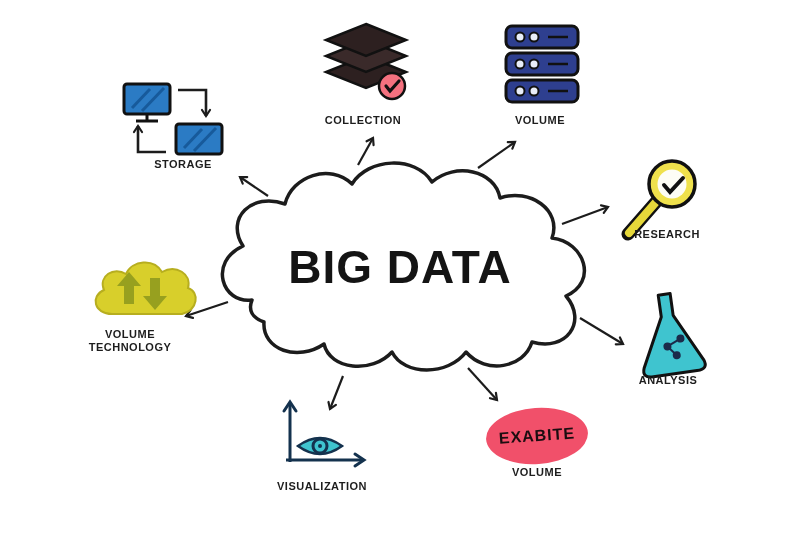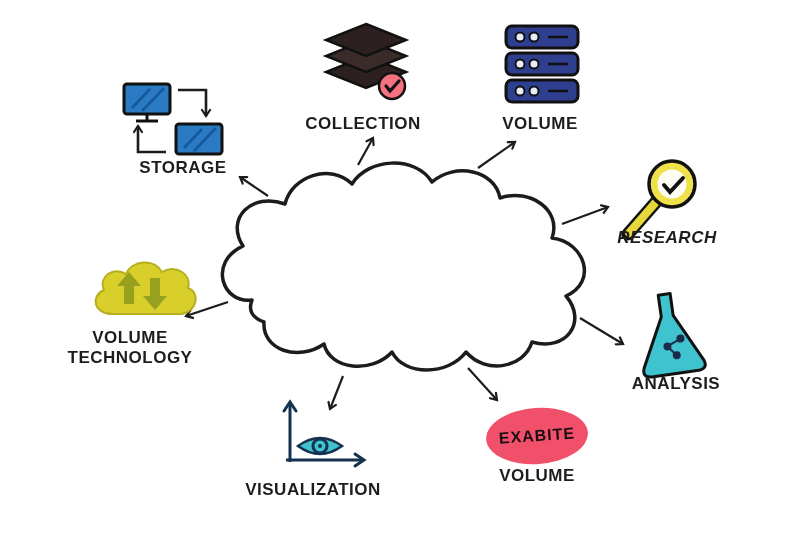--- a/index.html
+++ b/index.html
@@ -1,20 +1,20 @@
 <!DOCTYPE html>
 <html><head>
 <meta charset="utf-8">
 <style>
   html,body{margin:0;padding:0;background:#fff;}
   .stage{position:relative;width:812px;height:542px;background:#ffffff;overflow:hidden;
          font-family:"Liberation Sans",sans-serif;}
   .wires{position:absolute;left:0;top:0;z-index:1;}
   .icon{position:absolute;z-index:2;}
-  .label{position:absolute;transform:translateX(-50%);font-weight:bold;font-size:17px;
+  .label{position:absolute;transform:translateX(-50%);font-weight:bold;font-size:11px;
          letter-spacing:.5px;color:#1d1d1d;text-align:center;white-space:nowrap;z-index:2;}
   .label.wrap{white-space:normal;width:128px;line-height:1.2;}
   .title{position:absolute;transform:translateX(-50%);font-weight:bold;font-size:46px;
          letter-spacing:1px;color:#141414;z-index:3;}
   .oval{position:absolute;width:102px;height:56px;background:#f1506a;border-radius:50%;
         transform:rotate(-4deg);display:flex;align-items:center;justify-content:center;z-index:2;}
   .oval span{font-weight:bold;font-size:16px;letter-spacing:1px;color:#1b0d10;}
 </style>
 </head>
 <body>
@@ -46,20 +46,21 @@
     <line x1="268" y1="196" x2="240" y2="177" stroke="#1c1c1c" stroke-width="2.2" marker-end="url(#ah)"></line>
     <line x1="358" y1="165" x2="373" y2="138" stroke="#1c1c1c" stroke-width="2.2" marker-end="url(#ah)"></line>
     <line x1="478" y1="168" x2="515" y2="142" stroke="#1c1c1c" stroke-width="2.2" marker-end="url(#ah)"></line>
     <line x1="562" y1="224" x2="608" y2="207" stroke="#1c1c1c" stroke-width="2.2" marker-end="url(#ah)"></line>
     <line x1="228" y1="302" x2="186" y2="316" stroke="#1c1c1c" stroke-width="2.2" marker-end="url(#ah)"></line>
     <line x1="580" y1="318" x2="623" y2="344" stroke="#1c1c1c" stroke-width="2.2" marker-end="url(#ah)"></line>
     <line x1="343" y1="376" x2="330" y2="409" stroke="#1c1c1c" stroke-width="2.2" marker-end="url(#ah)"></line>
     <line x1="468" y1="368" x2="497" y2="400" stroke="#1c1c1c" stroke-width="2.2" marker-end="url(#ah)"></line>
   </svg>
 
+  <div class="title" style="left:400px;top:240px;">BIG DATA</div>
 
   <svg class="icon" style="left:118px;top:80px;" width="112" height="84" viewBox="0 0 112 84">
     <rect x="6" y="4" width="46" height="30" rx="3" fill="#2b7bc4" stroke="#111" stroke-width="3"></rect>
     <line x1="14" y1="28" x2="32" y2="9" stroke="#175a9b" stroke-width="3"></line>
     <line x1="24" y1="31" x2="46" y2="8" stroke="#175a9b" stroke-width="3"></line>
     <line x1="29" y1="34" x2="29" y2="40" stroke="#111" stroke-width="3"></line>
     <line x1="18" y1="41" x2="40" y2="41" stroke="#111" stroke-width="3"></line>
     <rect x="58" y="44" width="46" height="30" rx="3" fill="#2b7bc4" stroke="#111" stroke-width="3"></rect>
     <line x1="66" y1="68" x2="84" y2="49" stroke="#175a9b" stroke-width="3"></line>
     <line x1="76" y1="71" x2="98" y2="48" stroke="#175a9b" stroke-width="3"></line>
@@ -93,51 +94,51 @@
   </svg>
   <div class="label" style="left:540px;top:114px;">VOLUME</div>
 
   <svg class="icon" style="left:614px;top:146px;" width="95" height="95" viewBox="0 0 95 95">
     <line x1="14" y1="88" x2="42" y2="56" stroke="#111" stroke-width="13" stroke-linecap="round"></line>
     <line x1="15" y1="87" x2="42" y2="56" stroke="#e6d83a" stroke-width="8" stroke-linecap="round"></line>
     <circle cx="58" cy="38" r="23" fill="#efe14c" stroke="#111" stroke-width="3.5"></circle>
     <circle cx="58" cy="38" r="14.5" fill="#fdfdf5"></circle>
     <path d="M50 39 l6 7 l13 -14" fill="none" stroke="#111" stroke-width="4" stroke-linecap="round"></path>
   </svg>
-  <div class="label" style="left:667px;top:228px;font-style:italic;">RESEARCH</div>
+  <div class="label" style="left:667px;top:228px;">RESEARCH</div>
 
   <svg class="icon" style="left:84px;top:250px;" width="120" height="80" viewBox="0 0 120 80">
     <path d="M28 64 C10 64, 6 46, 20 40 C14 26, 30 16, 42 24 C48 10, 70 8, 78 22
              C92 14, 108 24, 104 38 C116 42, 114 60, 98 64 Z" fill="#d8cf2b" stroke="#b7ae1f" stroke-width="2"></path>
     <polygon points="40,54 40,36 33,36 45,22 57,36 50,36 50,54" fill="#97a01f"></polygon>
     <polygon points="66,28 76,28 76,46 83,46 71,60 59,46 66,46" fill="#97a01f"></polygon>
   </svg>
   <div class="label wrap" style="left:130px;top:328px;">VOLUME TECHNOLOGY</div>
 
   <svg class="icon" style="left:622px;top:286px;" width="95" height="95" viewBox="0 0 95 95">
     <g transform="rotate(-8 48 50)">
       <path d="M42 8 L54 8 L54 30 L78 78 Q82 88 70 88 L26 88 Q14 88 18 78 L42 30 Z" fill="#3fc4cf" stroke="#111" stroke-width="3" stroke-linejoin="round"></path>
       <line x1="44" y1="60" x2="58" y2="54" stroke="#1b2b4a" stroke-width="2"></line>
       <line x1="44" y1="60" x2="52" y2="70" stroke="#1b2b4a" stroke-width="2"></line>
       <circle cx="44" cy="60" r="4" fill="#1b2b4a"></circle>
       <circle cx="58" cy="54" r="4" fill="#1b2b4a"></circle>
       <circle cx="52" cy="70" r="4" fill="#1b2b4a"></circle>
     </g>
   </svg>
-  <div class="label" style="left:668px;top:374px;margin-left:8px;">ANALYSIS</div>
+  <div class="label" style="left:668px;top:374px;">ANALYSIS</div>
 
   <svg class="icon" style="left:266px;top:394px;" width="110" height="85" viewBox="0 0 110 85">
     <line x1="24" y1="68" x2="24" y2="10" stroke="#14324e" stroke-width="3"></line>
     <path d="M18 17 L24 8 L30 17" fill="none" stroke="#14324e" stroke-width="3" stroke-linecap="round"></path>
     <line x1="20" y1="66" x2="96" y2="66" stroke="#14324e" stroke-width="3"></line>
     <path d="M89 60 L98 66 L89 72" fill="none" stroke="#14324e" stroke-width="3" stroke-linecap="round"></path>
     <path d="M32 52 Q54 36 76 52 Q54 68 32 52 Z" fill="#3fc4cf" stroke="#14324e" stroke-width="2.5"></path>
     <circle cx="54" cy="52" r="7" fill="none" stroke="#14324e" stroke-width="3"></circle>
     <circle cx="54" cy="52" r="2" fill="#14324e"></circle>
   </svg>
-  <div class="label" style="left:313px;top:480px;text-align:center;">VISUALIZATION</div>
+  <div class="label" style="left:322px;top:480px;text-align:center;">VISUALIZATION</div>
 
   <div class="oval" style="left:486px;top:408px;">
     <span>EXABITE</span>
   </div>
   <div class="label" style="left:537px;top:466px;">VOLUME</div>
 
 </div>
 
 </body></html>

